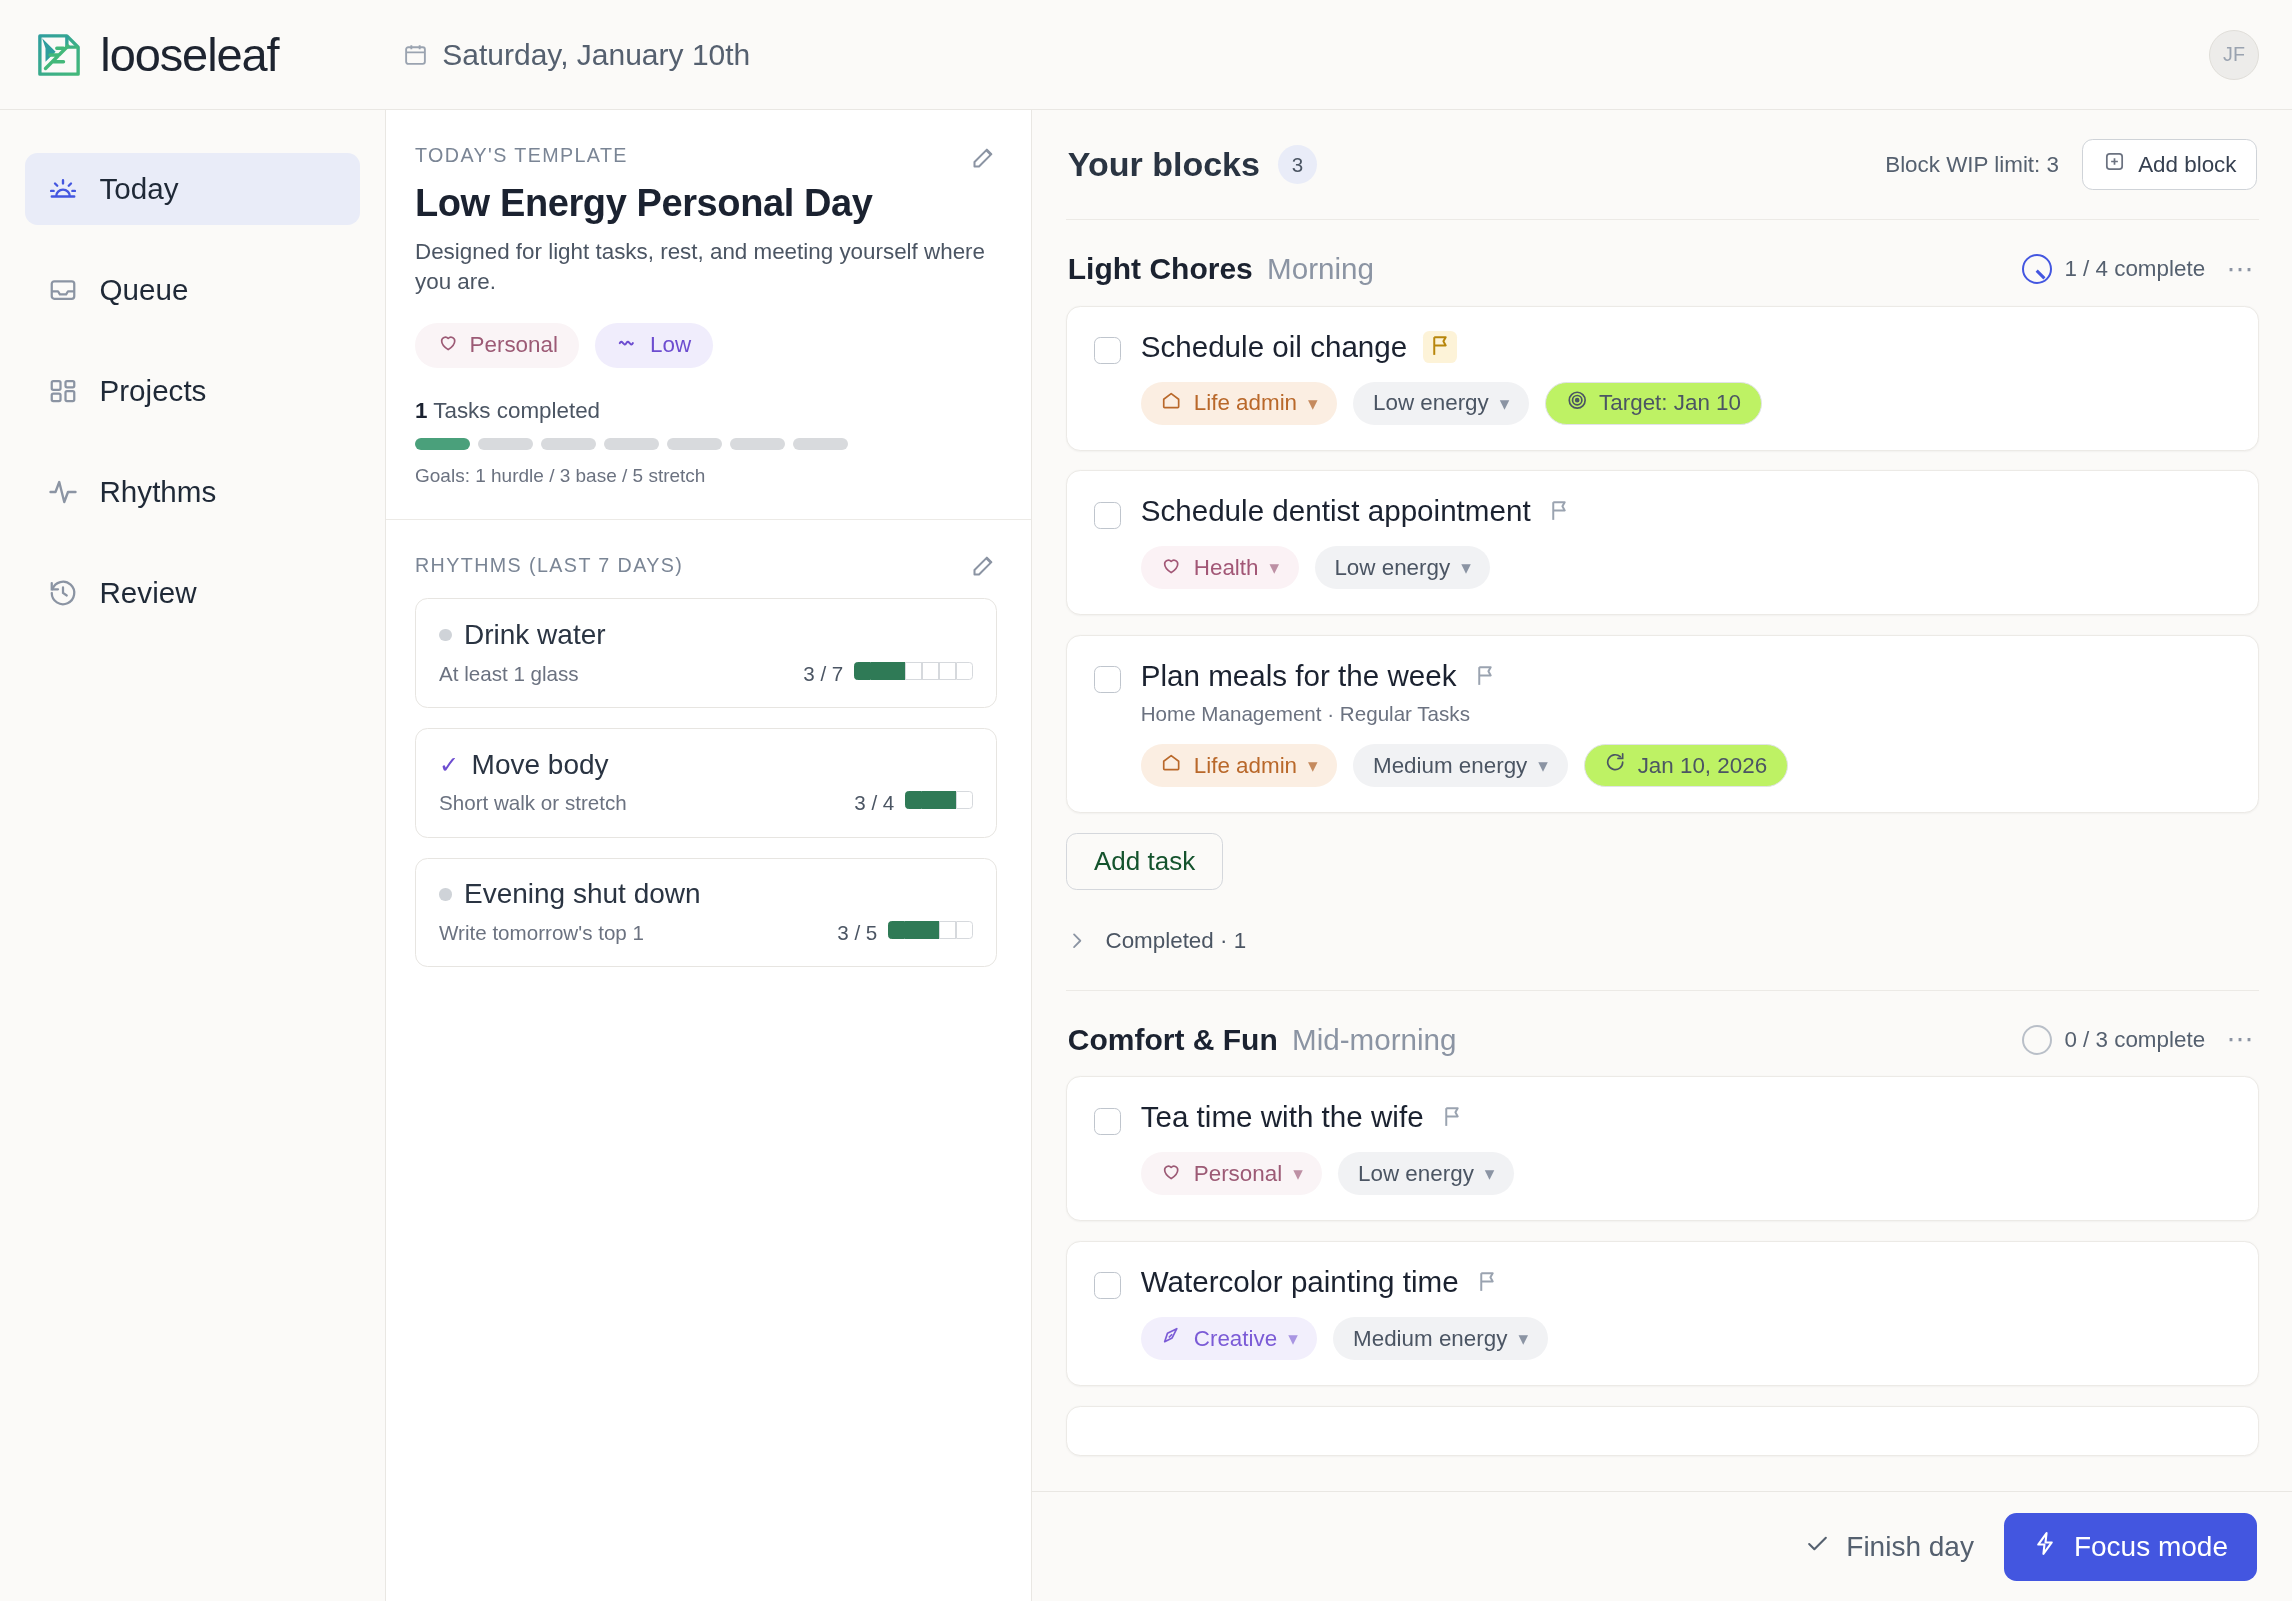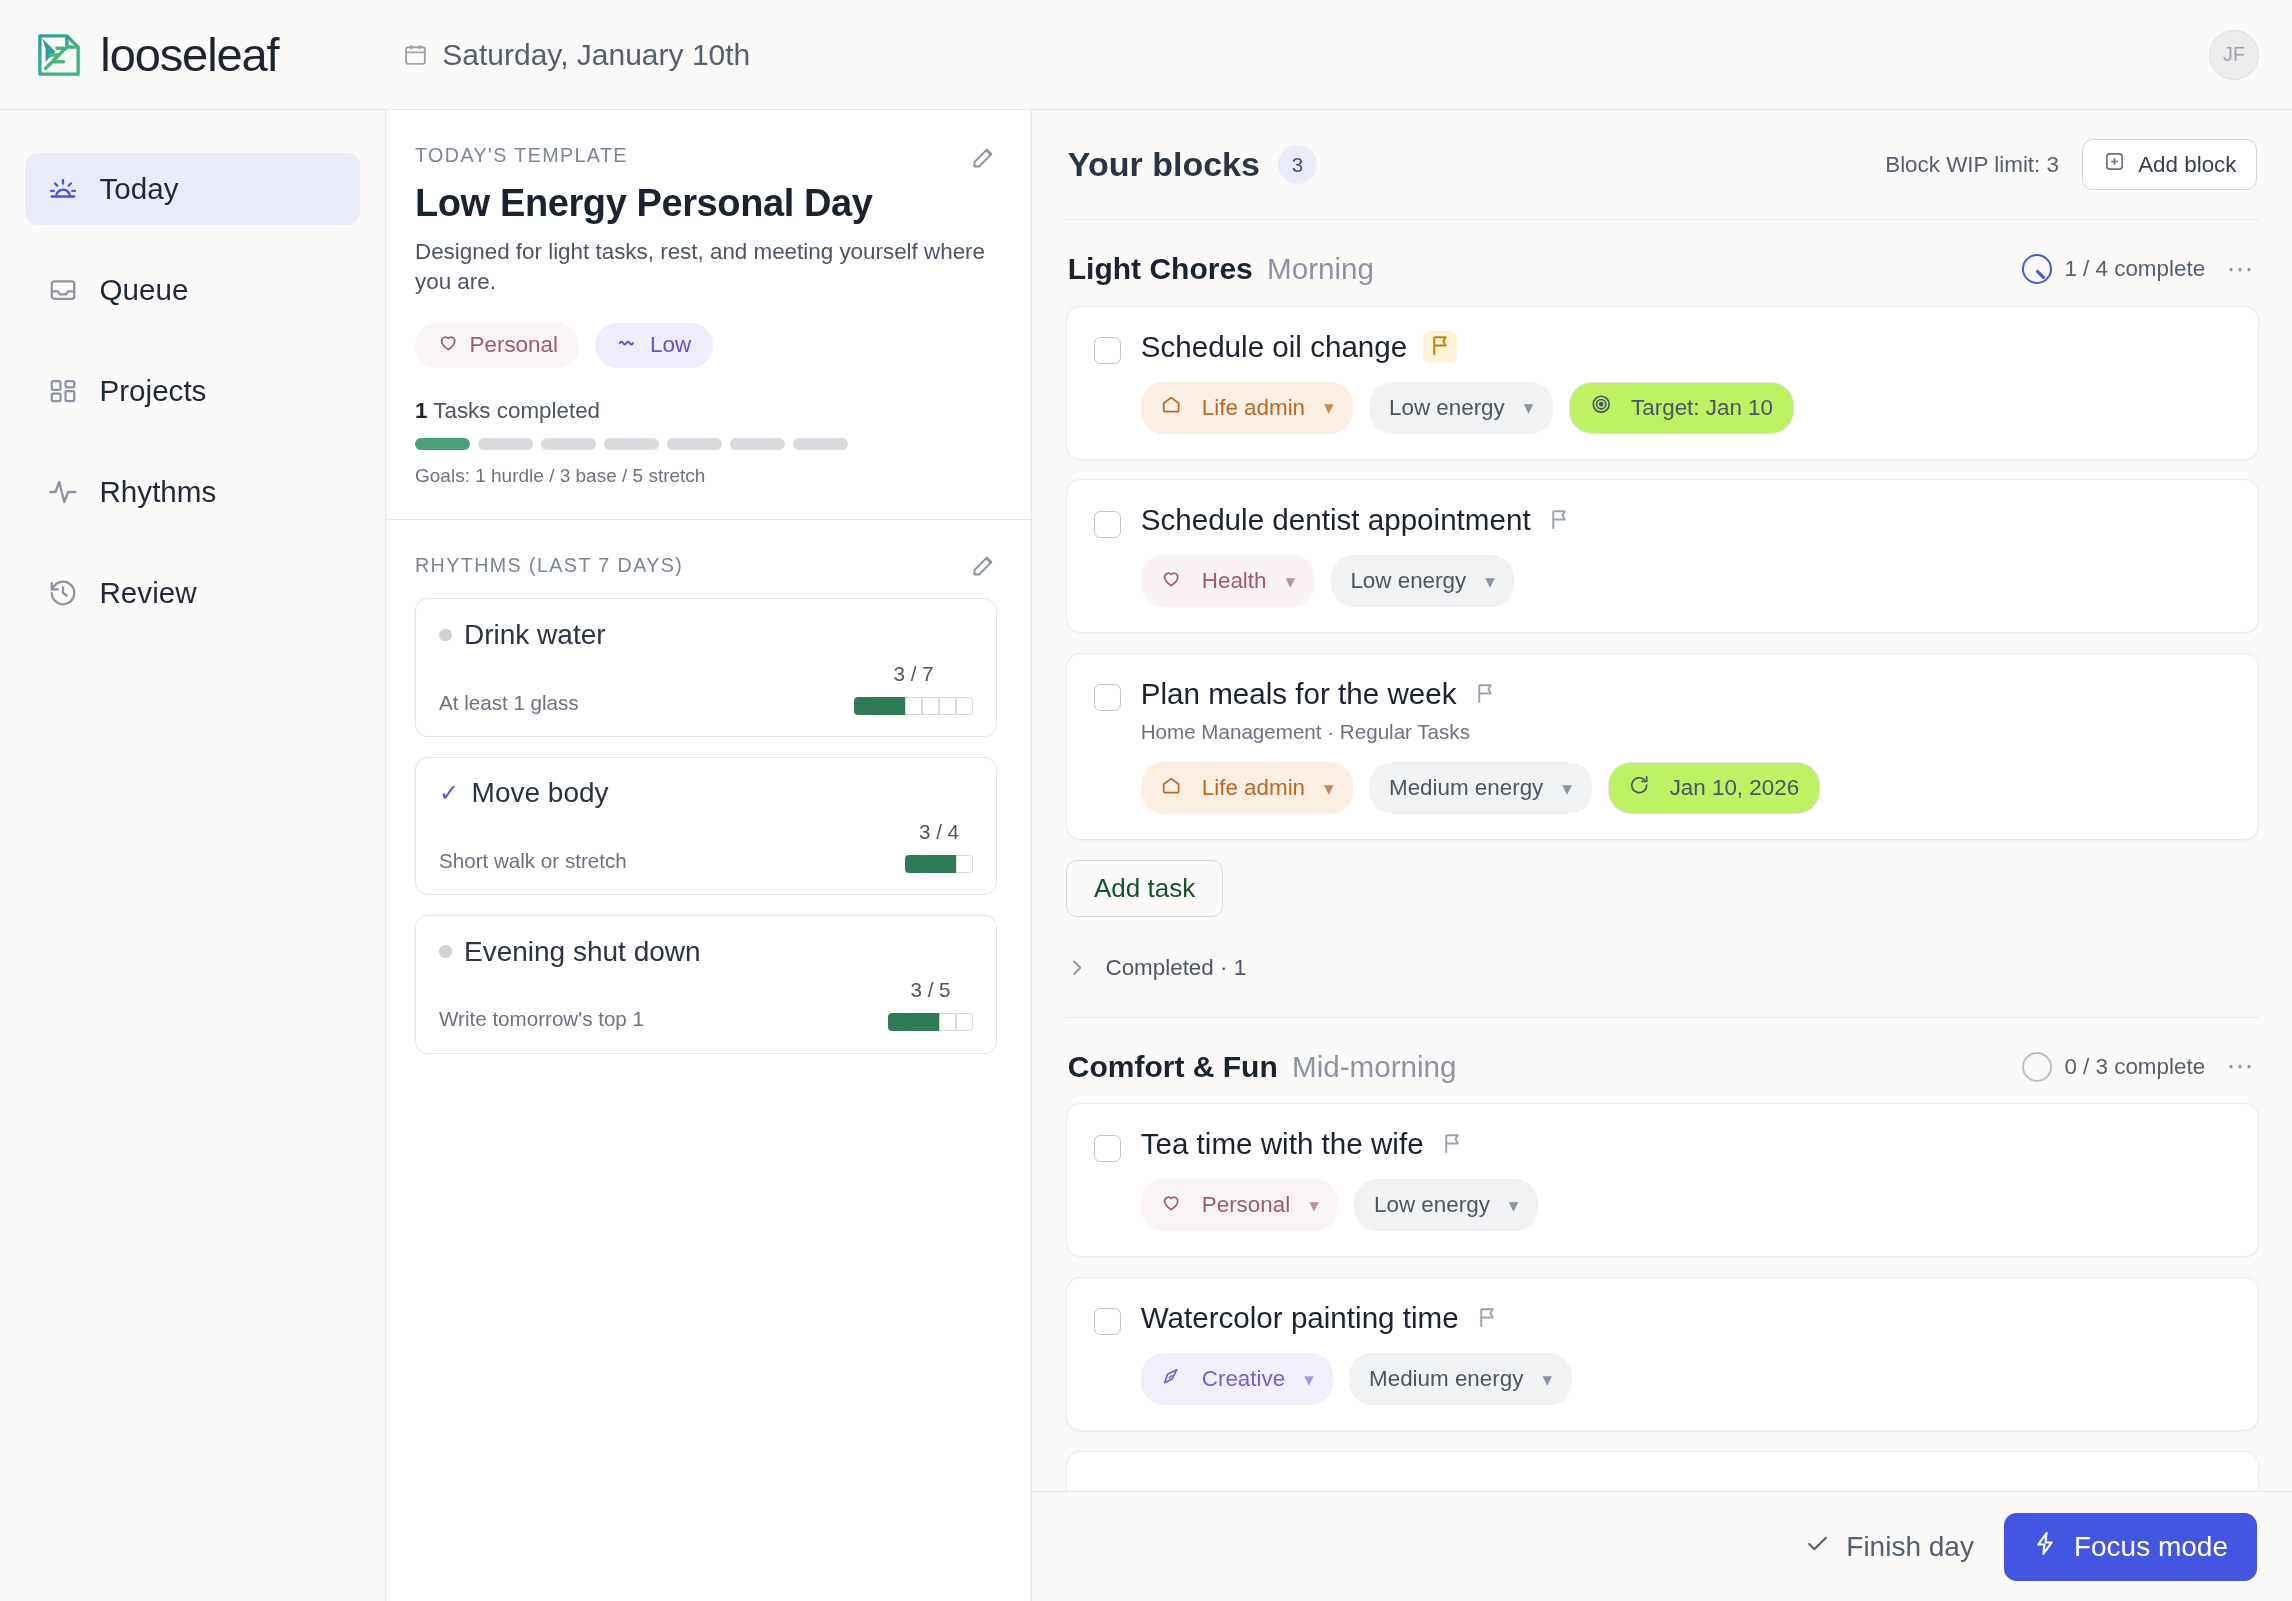--- a/index.html
+++ b/index.html
@@ -85,21 +85,21 @@
   .rhy-item {
     border: 0.9px solid #e7e5e1; border-radius: 12.5px;
     padding: 19.7px 23px 21.5px 23px; margin-top: 19.7px; background: #fff;
   }
   .rhy-top { display: flex; align-items: center; gap: 12.5px; }
   .rhy-dot { width: 12.5px; height: 12.5px; border-radius: 50%; background: #cfd3d8; flex: none; }
   .rhy-check { color: #6d4dd0; font-size: 24px; line-height: 1; flex: none; }
   .rhy-name { font-size: 28px; color: #2a3442; }
   .rhy-bot { display: flex; align-items: flex-end; justify-content: space-between; margin-top: 10.7px; }
   .rhy-sub { font-size: 20.6px; color: #6b7280; }
-  .rhy-prog { display: flex; align-items: center; gap: 10.7px; flex-direction: column; }
+  .rhy-prog { display: flex; gap: 10.7px; }
   .rhy-count { font-size: 20.6px; color: #4b5563; }
   .pips { display: flex; }
   .pip { width: 17px; height: 18px; border: 0.9px solid #d6d9dd; background: #fff; }
   .pip:first-child { border-radius: 3.6px 0 0 3.6px; }
   .pip:last-child { border-radius: 0 3.6px 3.6px 0; }
   .pip.on { background: #2f7a56; border-color: #2f7a56; }
 
   
   .main { flex: 1; min-width: 0; background: #fbfaf8; display: flex; flex-direction: column; }
   .main-scroll { flex: 1; overflow: hidden; padding: 0 34px 0 34px; }
@@ -147,22 +147,22 @@
     background: #fff; flex: none; margin-top: 7.2px; cursor: pointer;
   }
   .task-main { flex: 1; min-width: 0; }
   .task-titleline { display: flex; align-items: center; gap: 16px; }
   .task-title { font-size: 29.6px; color: #1b2230; }
   .flag { width: 25px; height: 27px; color: #9aa3b0; flex: none; }
   .flag.hl { color: #b8860b; background: #fdf3d8; border-radius: 6.3px; padding: 2.7px 4.5px; box-sizing: content-box; }
   .task-sub { font-size: 20.6px; color: #6b7280; margin-top: 9px; }
   .tags { display: flex; gap: 16px; margin-top: 18px; flex-wrap: wrap; }
   .tag {
-    display: inline-flex; align-items: center; gap: 19px;
-    height: 52px; padding: 0 19.7px; border-radius: 23px; font-size: 22.4px;
+    display: inline-flex; align-items: center; gap: 11px;
+    height: 43px; padding: 0 19.7px; border-radius: 23px; font-size: 22.4px;
     background: #f1f2f4; color: #4b5563; cursor: pointer;
   }
   .tag svg { width: 22.4px; height: 22.4px; flex: none; }
   .tag .cv { font-size: 19px; color: #8b94a3; }
   .tag.life { background: #fbeee2; color: #b9682a; }
   .tag.life .cv { color: #c58a5e; }
   .tag.health { background: #fbf2f5; color: #a25776; }
   .tag.health .cv { color: #bd90a4; }
   .tag.personal { background: #faf4f6; color: #9c5a75; }
   .tag.personal .cv { color: #bd90a4; }

